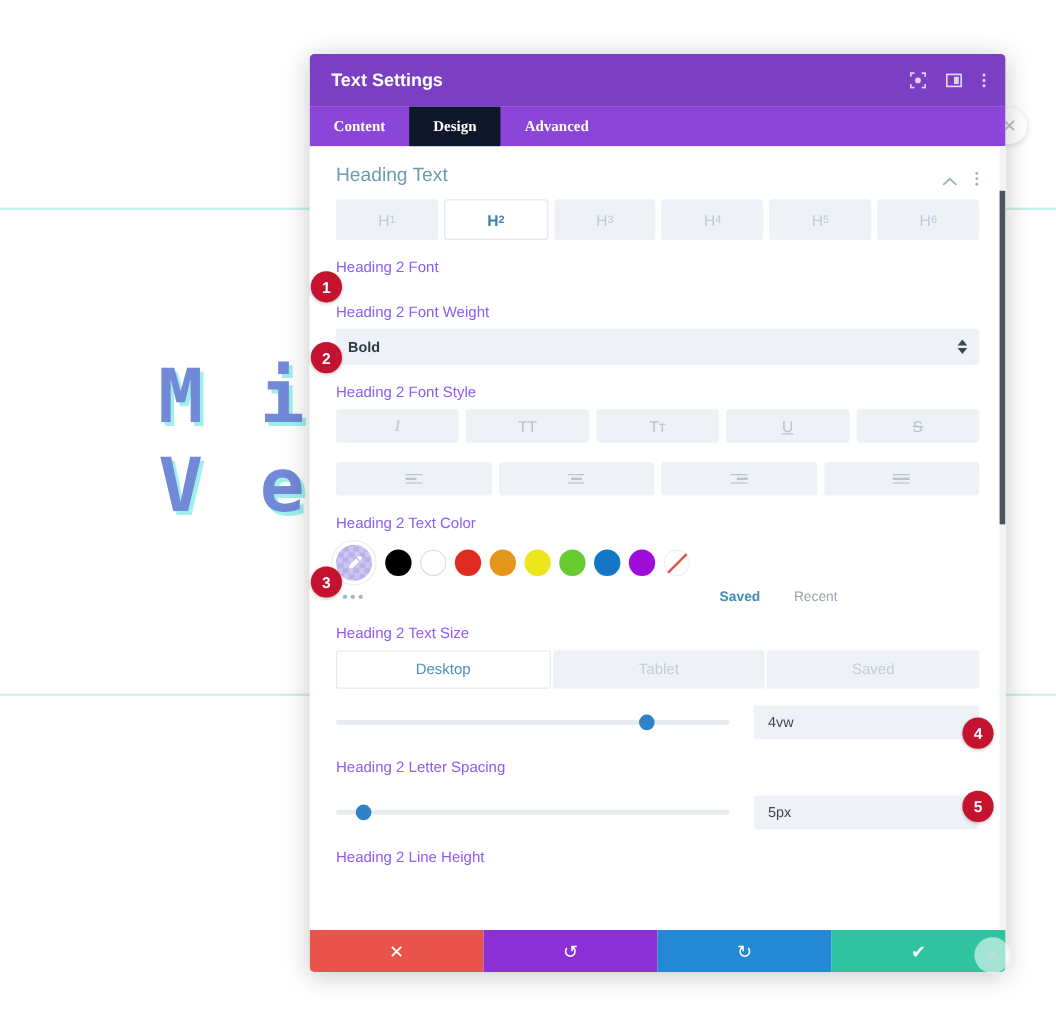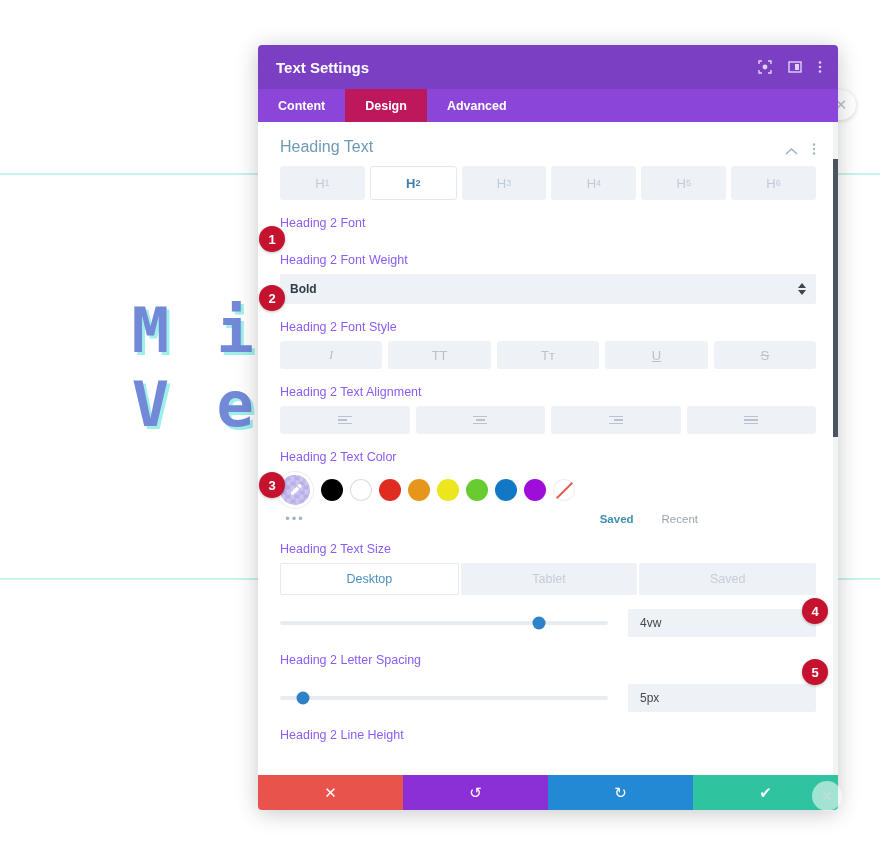--- a/index.html
+++ b/index.html
@@ -81,22 +81,23 @@
 
   .tabbar {
     background: #8b45d8;
     height: 33px; flex: 0 0 33px;
     display: flex; align-items: stretch;
   }
   .tab {
     padding: 0 20px; display: flex; align-items: center;
     color: #ffffff; font-size: 12.5px; font-weight: bold;
     cursor: default;
-  }
-  .tab.active { background: #be185d; }
+    font-family: Liberation Serif, serif;
+  }
+  .tab.active { background: #0f172a; }
 
   .modal-body {
     position: relative;
     flex: 1 1 auto; overflow: hidden;
     background: #ffffff;
   }
   .scroll-track {
     position: absolute; right: 0; top: 0; width: 5px; height: 100%;
     background: #f2f3f5;
   }
@@ -384,21 +385,20 @@
         <div class="btn-row">
           <div class="sbtn italic">I</div>
           <div class="sbtn">TT</div>
           <div class="sbtn">Tт</div>
           <div class="sbtn under">U</div>
           <div class="sbtn strike">S</div>
         </div>
       </div>
 
       <div class="field">
-        <div class="field-label">Heading 2 Text Alignment</div>
         <div class="align-row">
           <div class="abtn">
             <span class="align-ic">
                 <span style="width:14px"></span>
                 <span style="width:9px"></span>
                 <span style="width:14px"></span>
               </span>
           </div>
           <div class="abtn">
             <span class="align-ic">

